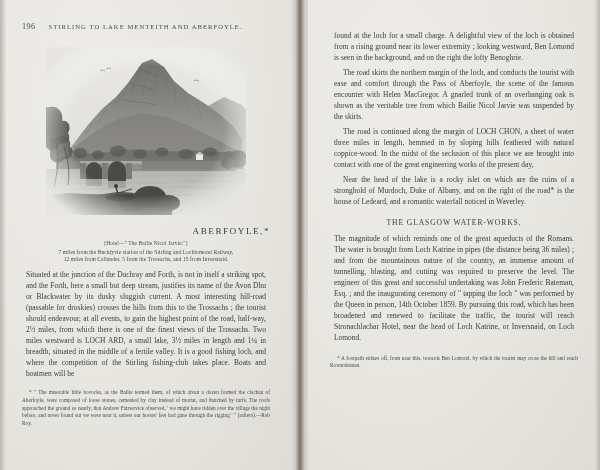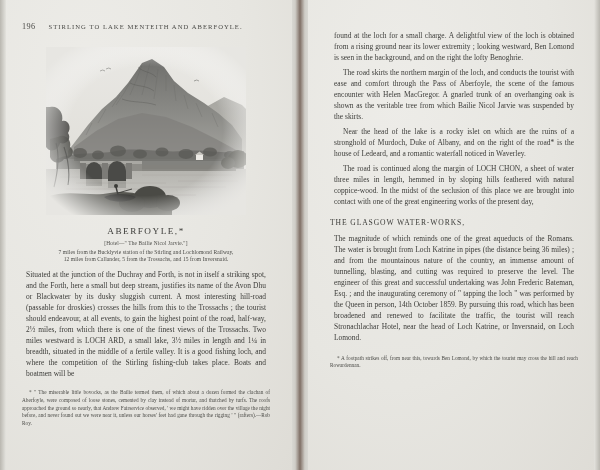--- a/index.html
+++ b/index.html
@@ -33,21 +33,21 @@
   .rh-left .folio{margin-right:13px;}
   .rh-right{justify-content:flex-end;}
   .rh-right .folio{margin-left:28px;}
   .rh-title{flex:0 0 auto;}
 
   
   .plate{margin:16px auto 0;width:200px;height:168px;position:relative;}
   .plate svg{display:block;width:200px;height:168px;}
 
   .title{
-    text-align:center;font-size:9.2px;letter-spacing:1.5px;
+    text-align:right;font-size:9.2px;letter-spacing:1.5px;
     color:#3d3d3a;margin-top:11px;text-transform:uppercase;font-family:Liberation Serif, serif;
   }
   .hotel{
     text-align:center;font-size:5.4px;color:#4d4d49;margin-top:4px;
     letter-spacing:.15px;
   }
   .distances{
     text-align:center;font-size:5.5px;color:#484845;margin-top:2.5px;
     line-height:1.45;letter-spacing:.1px;
   }
@@ -60,21 +60,21 @@
   .body p{margin:4px;text-indent:9px;}
   .body p.noindent{text-indent:0;}
   .note{
     font-size:5.25px;line-height:1.45;color:#4b4b47;
     text-align:justify;margin-top:9px;
     -webkit-hyphens:auto;hyphens:auto;
   }
   .note p{margin:0;text-indent:7px;}
   .rbody{margin-top:9px;}
   .sect-head{
-    text-align:left;font-size:7.6px;letter-spacing:.9px;
+    text-align:center;font-size:7.6px;letter-spacing:.9px;
     color:#3d3d3a;margin:10px 0 7px;font-variant:small-caps;
     text-transform:none;
   }
   .rnote{margin-top:11px;}
 </style>
 </head>
 <body>
 
 <div class="spread">
 
@@ -247,22 +247,22 @@
 
   <div class="page page-right">
     <div class="sheet"></div>
     <div class="edge-r"></div>
     <div class="content">
 
 
       <div class="body rbody">
         <p class="noindent">found at the loch for a small charge. A delightful view of the loch is obtained from a rising ground near its lower extremity ; looking westward, Ben Lomond is seen in the background, and on the right the lofty Benoghrie.</p>
         <p>The road skirts the northern margin of the loch, and conducts the tourist with ease and comfort through the Pass of Aberfoyle, the scene of the famous encounter with Helen MacGregor. A gnarled trunk of an overhanging oak is shown as the veritable tree from which Bailie Nicol Jarvie was suspended by the skirts.</p>
+        <p>The road is continued along the margin of LOCH CHON, a sheet of water three miles in length, hemmed in by sloping hills feathered with natural coppice-wood. In the midst of the seclusion of this place we are brought into contact with one of the great engineering works of the present day,</p>
         <p>Near the head of the lake is a rocky islet on which are the ruins of a stronghold of Murdoch, Duke of Albany, and on the right of the road* is the house of Ledeard, and a romantic waterfall noticed in Waverley.</p>
-        <p>The road is continued along the margin of LOCH CHON, a sheet of water three miles in length, hemmed in by sloping hills feathered with natural coppice-wood. In the midst of the seclusion of this place we are brought into contact with one of the great engineering works of the present day,</p>
       </div>
 
       <div class="sect-head">THE GLASGOW WATER-WORKS,</div>
 
       <div class="body">
         <p class="noindent">The magnitude of which reminds one of the great aqueducts of the Romans. The water is brought from Loch Katrine in pipes (the distance being 36 miles) ; and from the mountainous nature of the country, an immense amount of tunnelling, blasting, and cutting was required to preserve the level. The engineer of this great and successful undertaking was John Frederic Bateman, Esq. ; and the inaugurating ceremony of " tapping the loch " was performed by the Queen in person, 14th October 1859. By pursuing this road, which has been broadened and renewed to facilitate the traffic, the tourist will reach Stronachlachar Hotel, near the head of Loch Katrine, or Inversnaid, on Loch Lomond.</p>
       </div>
 
       <div class="note rnote">
         <p>* A footpath strikes off, from near this, towards Ben Lomond, by which the tourist may cross the hill and reach Rowardennan.</p>

